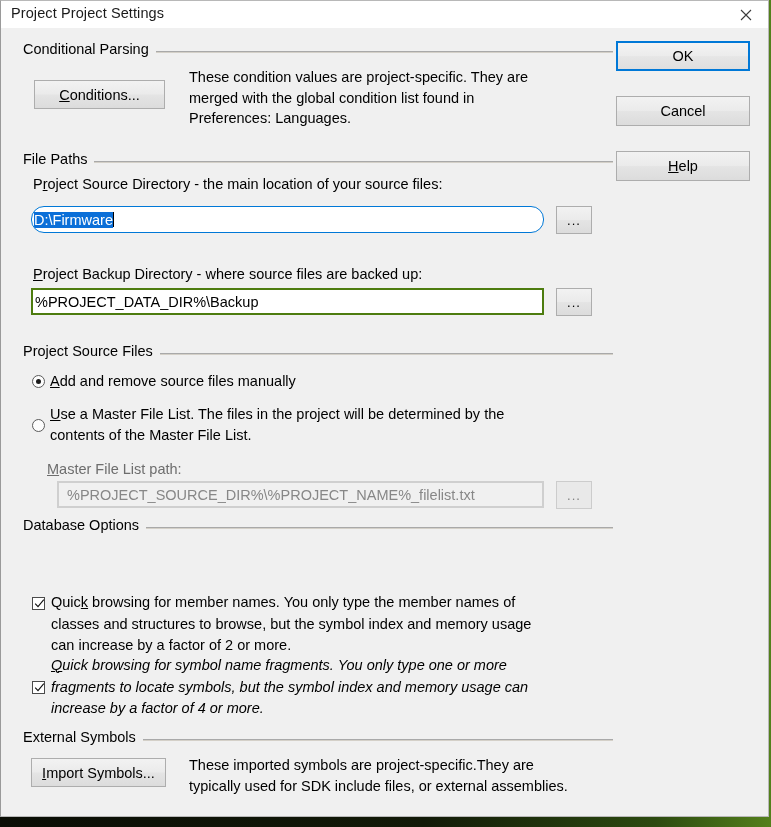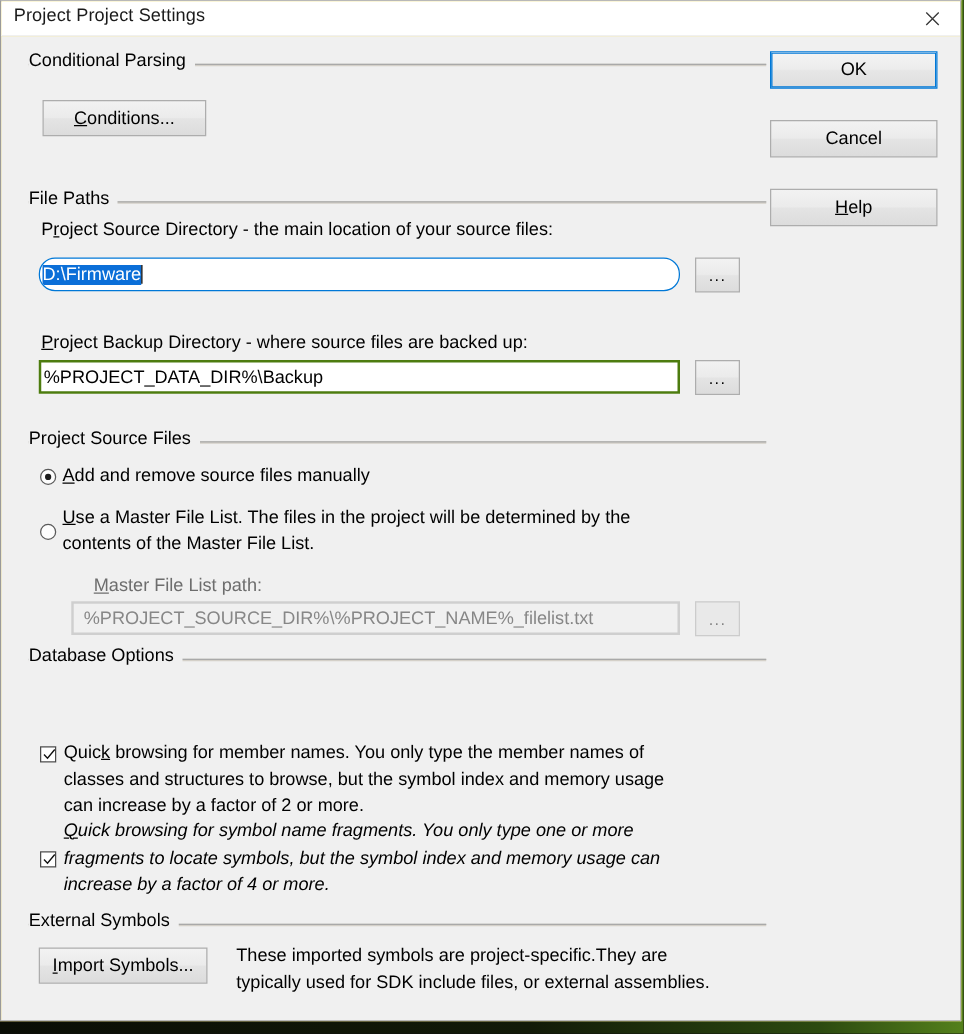--- a/index.html
+++ b/index.html
@@ -22,21 +22,21 @@
     background: linear-gradient(90deg, #0a0d05 0%, #121a08 55%, #2c4a10 85%, #54801c 100%);
   }
 
   
   #dialog-window {
     position: absolute;
     left: 0;
     top: 0;
     width: 769px;
     height: 817px;
-    background: #fde047;
+    background: #ffffff;
     border: 1px solid #b8b8b8;
     border-left-color: #9a9a9a;
     box-sizing: border-box;
   }
 
   #title-bar {
     position: relative;
     height: 28px;
     background: #ffffff;
     border-bottom: 1px solid #f0f0f0;
@@ -254,20 +254,23 @@
     <div class="group" style="left:22px; top:12px; width:590px; height:14px;">
       <span class="group-label">Conditional Parsing</span>
       <div class="group-line" style="left:0; right:0;"></div>
     </div>
 
     <button class="btn" style="left:33px; top:51px; width:131px; height:29px;">
         <u>C</u>
         <span>onditions...</span>
       </button>
 
+    <div class="static-text" style="left:188px; top:38px; width:420px;">These condition values are project-specific.  They are
+merged with the global condition list found in
+Preferences: Languages.</div>
 
     <div class="group" style="left:22px; top:122px; width:590px; height:14px;">
       <span class="group-label">File Paths</span>
       <div class="group-line" style="left:0; right:0;"></div>
     </div>
 
     <div class="field-label" style="left:32px; top:147px;"><span>P</span><u>r</u><span>oject Source Directory - the main location of your source files:</span></div>
 
     <div class="textbox focused" style="left:30px; top:177px; width:513px; height:27px;border-radius:13px;">
         <span class="sel">D:\Firmware</span>
@@ -293,21 +296,21 @@
       <span class="radio-mark checked" style="left:0; top:4px;"></span>
       <span class="radio-text" style="left:18px; top:0;"><u>A</u><span>dd and remove source files manually</span></span>
     </div>
 
     <div class="radio-row" style="left:31px; top:375px; width:560px; height:44px;">
       <span class="radio-mark" style="left:0; top:15px;"></span>
       <span class="radio-text" style="left:18px; top:0; width:545px;"><u>U</u><span>se a Master File List. The files in the project will be determined by the
 contents of the Master File List.</span></span>
     </div>
 
-    <div class="field-label disabled" style="left:74px; top:432px;"><u>M</u><span>aster File List path:</span></div>
+    <div class="field-label disabled" style="left:46px; top:432px;"><u>M</u><span>aster File List path:</span></div>
 
     <div class="textbox disabled" style="left:56px; top:452px; width:487px; height:27px;padding-left:8px;">
         <span>%PROJECT_SOURCE_DIR%\%PROJECT_NAME%_filelist.txt</span>
       </div>
 
     <button class="btn ellipsis disabled" style="left:555px; top:452px; width:36px; height:28px;">...</button>
 
     <div class="group" style="left:22px; top:488px; width:590px; height:14px;">
       <span class="group-label">Database Options</span>
       <div class="group-line" style="left:0; right:0;"></div>

